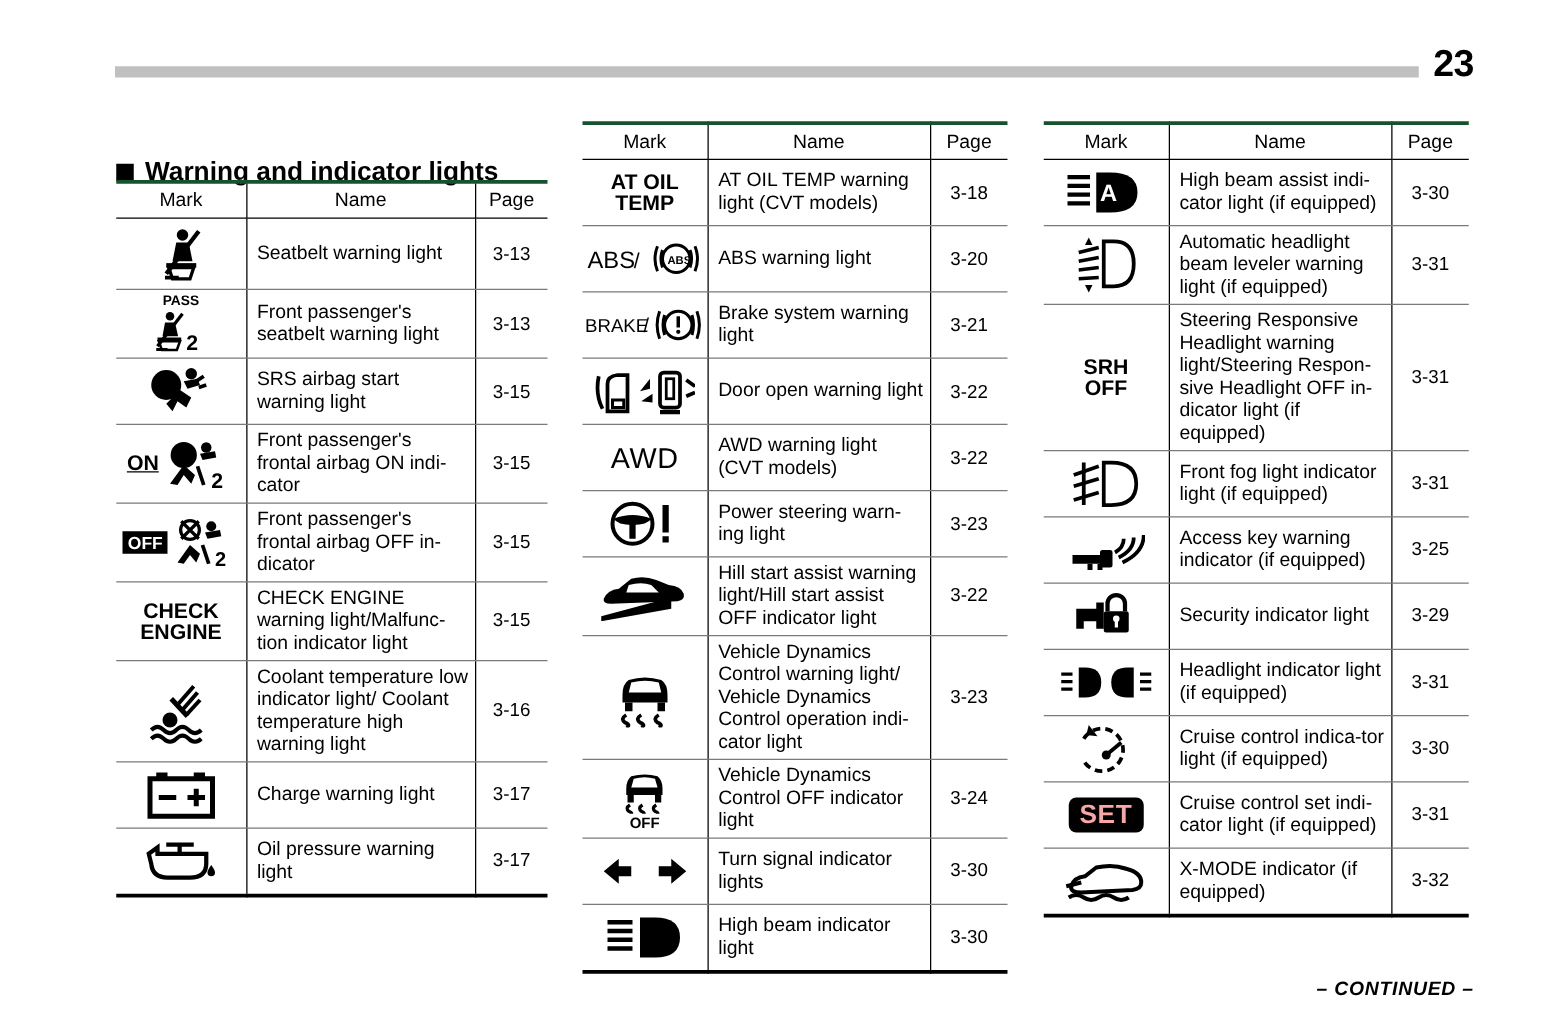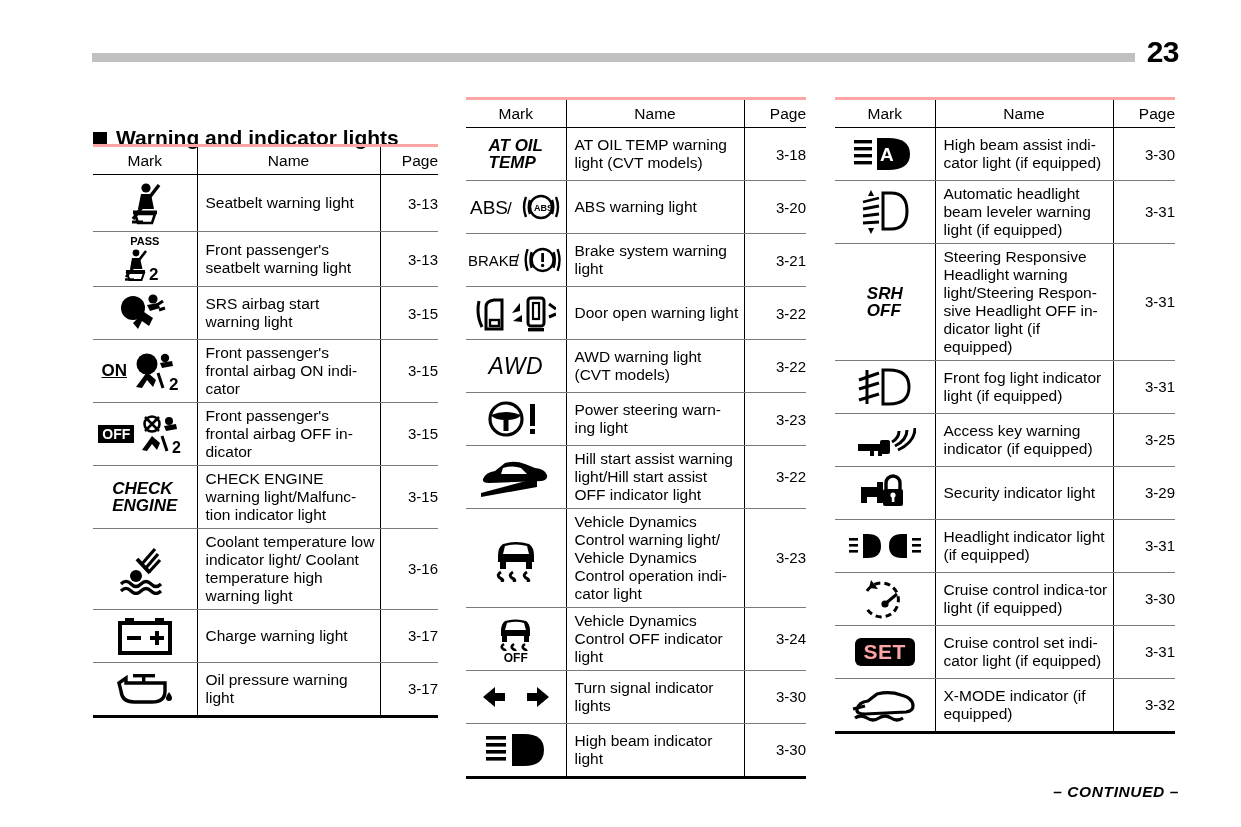--- a/index.html
+++ b/index.html
@@ -63,25 +63,25 @@
     table-layout: fixed;
   }
   table.marks th, table.marks td {
     border-left: 1.6px solid #000;
     border-right: 1.6px solid #000;
     border-top: 1.6px solid #7a7a7a;
     border-bottom: 1.6px solid #7a7a7a;
     padding: 0;
     vertical-align: middle;
   }
-  table.marks { border-top: 3px solid #fca5a5; border-bottom: 3px solid #000; }
+  table.marks { border-top: 3px solid #14532d; border-bottom: 3px solid #000; }
   table.marks tr:first-child th { border-top: none; }
   table.marks tr:last-child td { border-bottom: none; }
   table.marks th:first-child, table.marks td:first-child { border-left: none; }
-  table.marks th:last-child, table.marks td:last-child { border-right: none; text-align: right; }
+  table.marks th:last-child, table.marks td:last-child { border-right: none; }
 
   table.marks thead th {
     border-bottom: 1.6px solid #000;
     font-weight: normal;
     font-size: 15.5px;
     text-align: center;
     height: 29px;
     padding: 2px 0;
   }
 
@@ -96,22 +96,21 @@
   .markcell .glyphwrap {
     display: flex;
     align-items: center;
     justify-content: center;
     min-height: 44px;
   }
   .txtmark {
     font-weight: bold;
     line-height: 1.0;
     letter-spacing: 0px;
-    text-align: left;
-    font-style: italic;
+    text-align: center;
   }
   .txtmark.med { font-size: 17px; }
   .txtmark.awd { font-size: 23px; font-weight: normal; letter-spacing: 0.5px; }
   svg { display: block; }
 
   
   #footer-continued {
     position: absolute;
     right: 62px; bottom: 26px;
     font-size: 15.5px;

